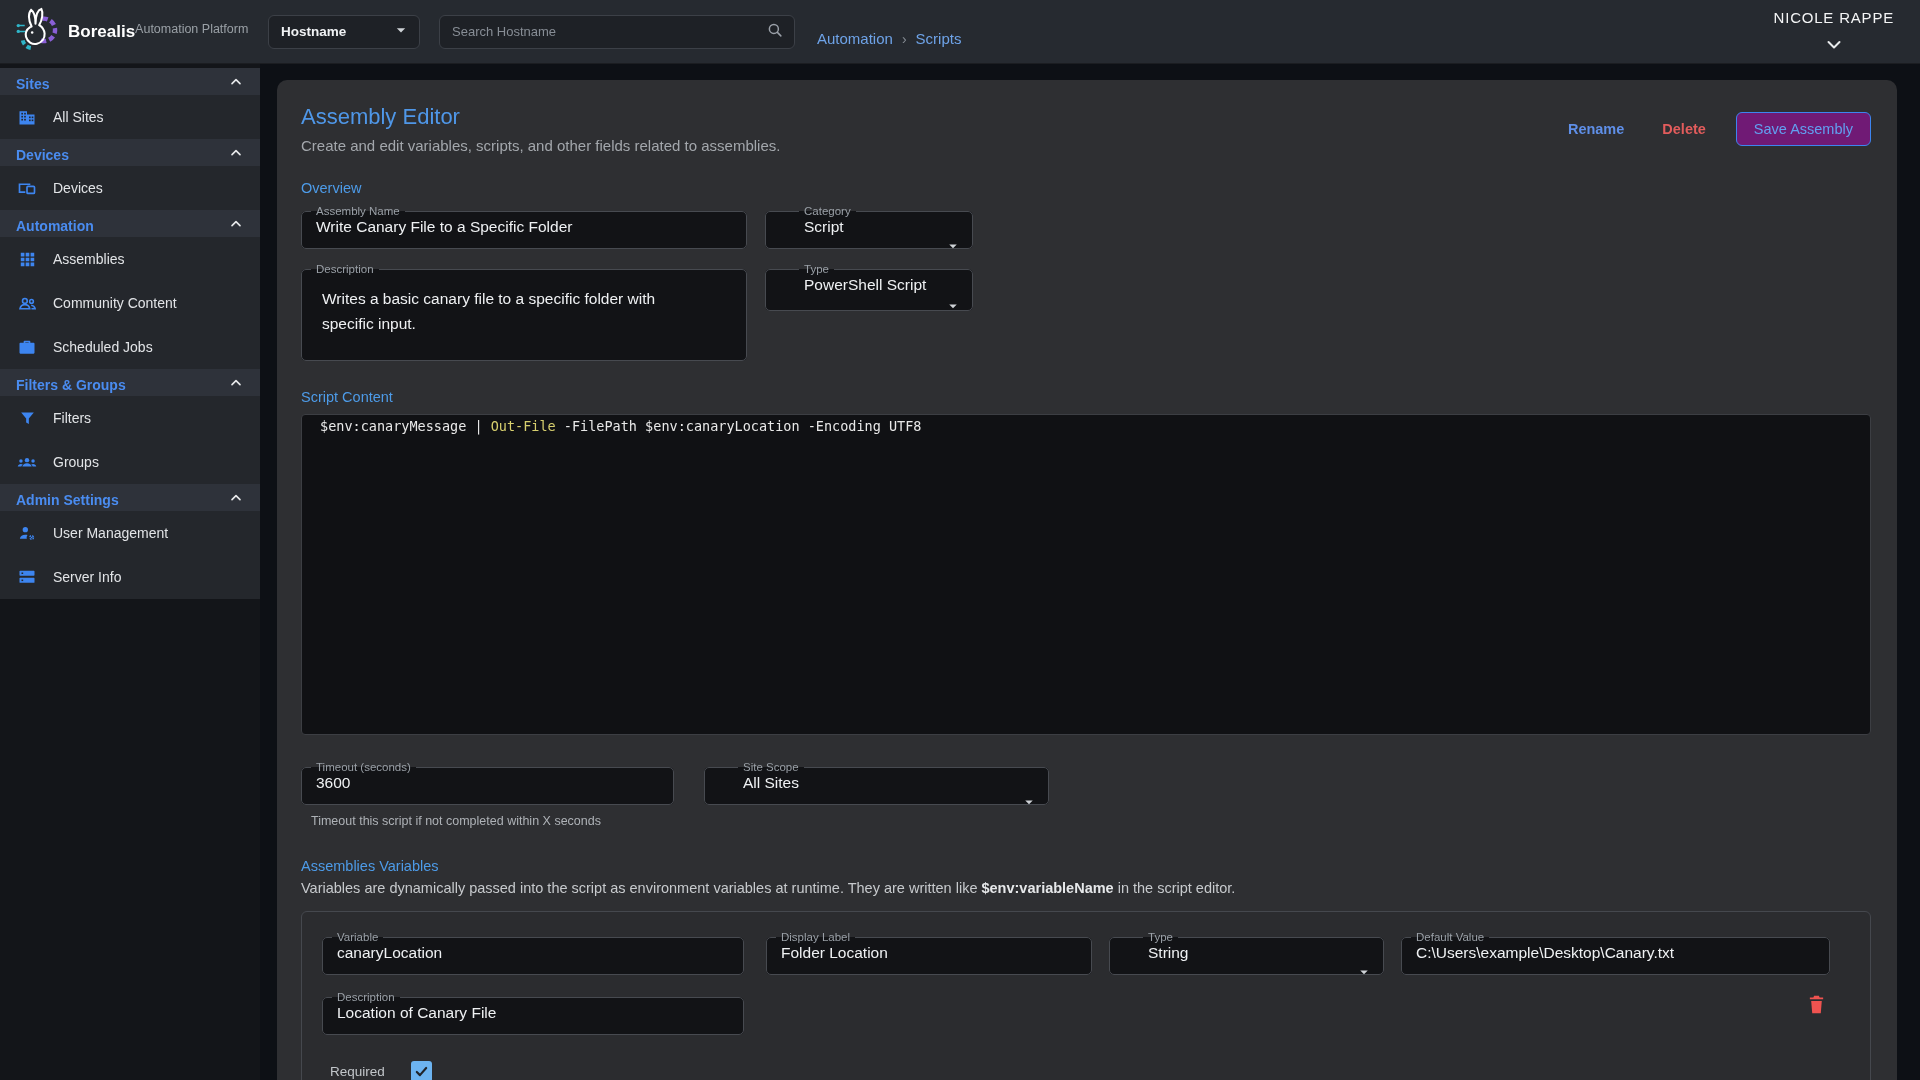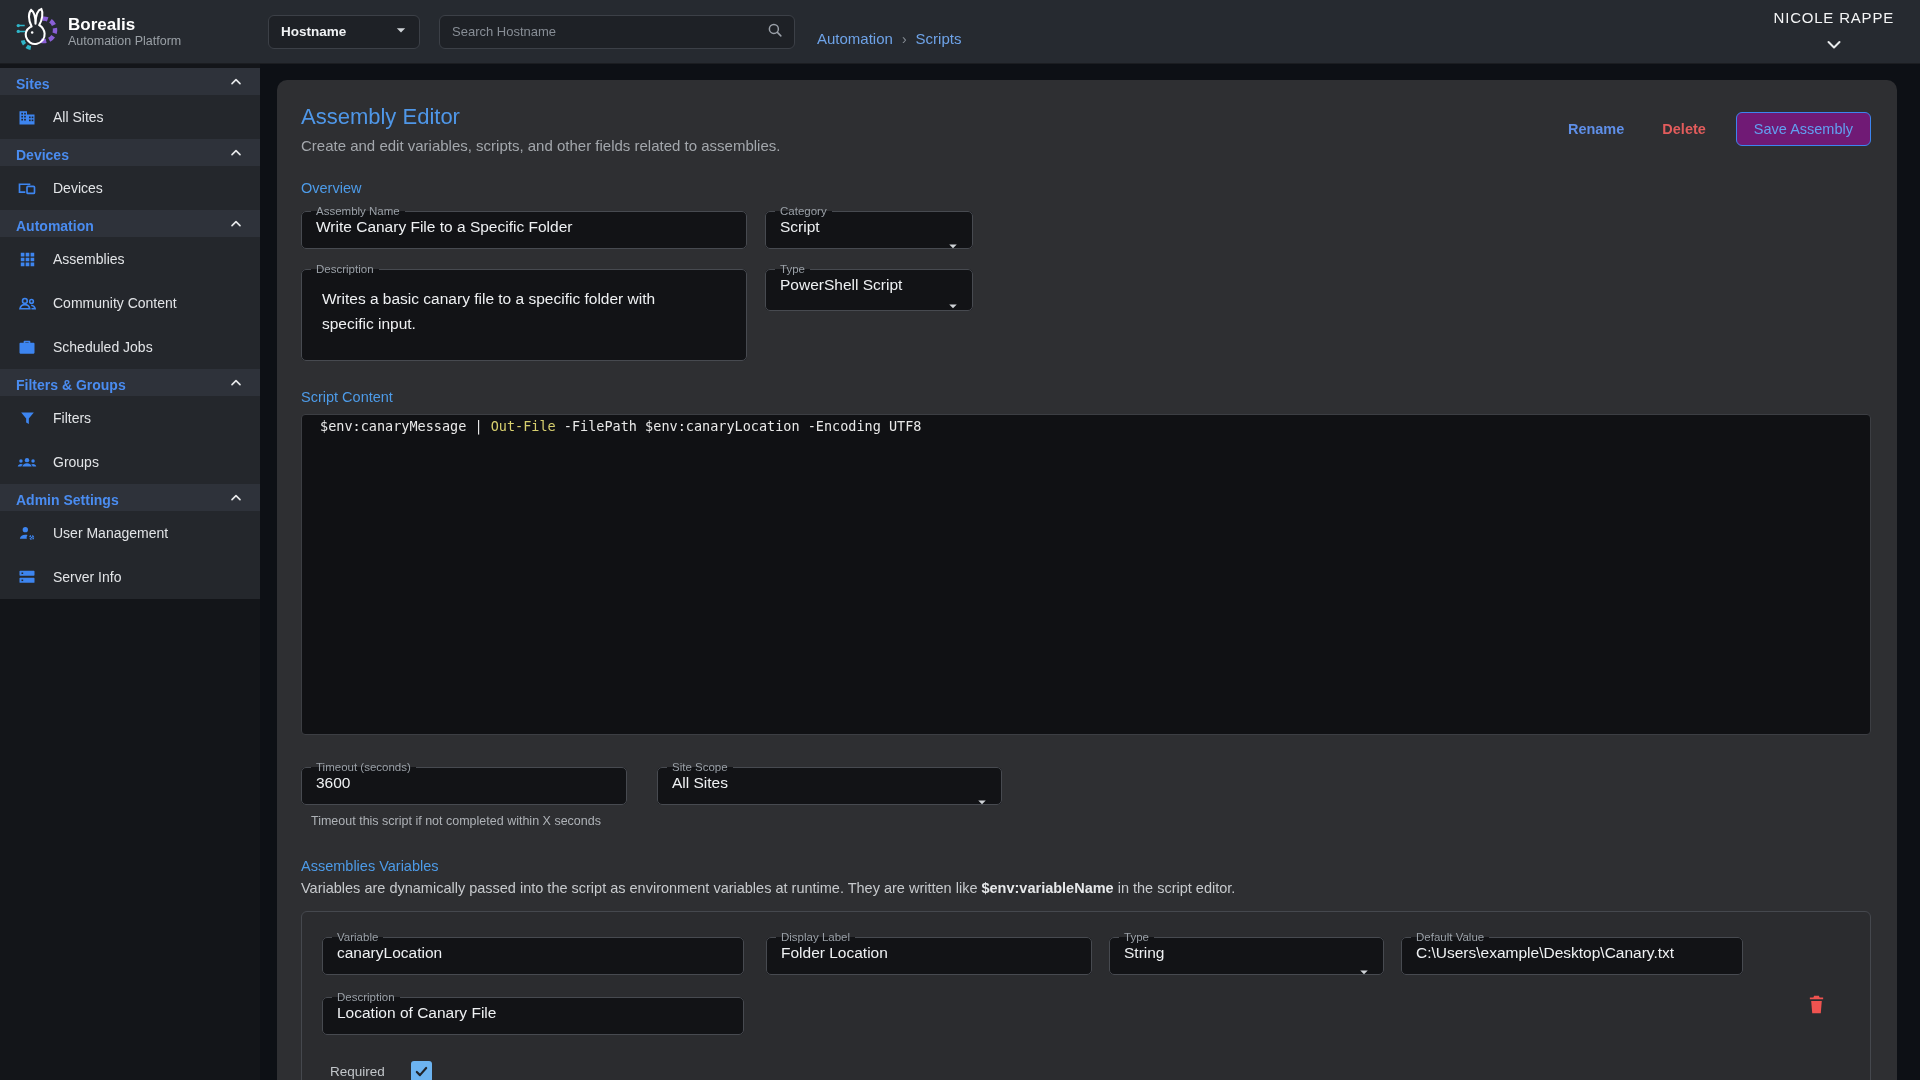--- a/index.html
+++ b/index.html
@@ -5,21 +5,21 @@
   * { box-sizing: border-box; margin: 0; padding: 0; }
   html,body { width:1920px; height:1080px; overflow:hidden; }
   body {
     font-family: "Liberation Sans", sans-serif;
     background:#0d1015; color:#e8eaec;
     display:flex; flex-direction:column;
   }
   
   .topbar { height:64px; background:#262a30; display:flex; align-items:center; flex:none; border-bottom:1px solid #1b1d21;}
   .brand { width:260px; flex:none; display:flex; align-items:center; gap:9px; padding-left:12px; }
-  .brand-text { display:flex; flex-direction:column; line-height:1.15; }
+  .brand-text { display:flex; flex-direction:row; line-height:1.15; }
   .brand-name { font-size:17px; font-weight:bold; color:#ffffff; }
   .brand-sub  { font-size:12.5px; color:#9aa0a6; }
   .host-select { margin-left:8px; width:152px; height:34px; background:#1e2126; border:1px solid #3c4047; border-radius:6px;
     display:flex; align-items:center; justify-content:space-between; padding:0 8px 0 12px; cursor:pointer; }
   .host-select span { font-size:13.5px; font-weight:bold; color:#f0f2f4; }
   .search-box { margin-left:19px; width:356px; height:34px; background:#1e2126; border:1px solid #3c4047; border-radius:6px;
     display:flex; align-items:center; padding:0 10px 0 12px; }
   .search-box input { flex:1; background:transparent; border:none; outline:none; color:#dfe2e5; font-size:13px; font-family:"Liberation Sans",sans-serif; }
   .search-box input::placeholder { color:#878d95; }
   .breadcrumb { margin-left:22px; margin-top:14px; display:flex; align-items:center; gap:9px; font-size:15px; }
@@ -54,40 +54,40 @@
   .section-label { color:#4d9be8; font-size:14.5px; margin:26px 0 9px; }
 
   
   fieldset.field { background:#121316; border:1px solid #474a50; border-radius:5px; position:relative; min-width:0; }
   fieldset.field legend { margin-left:9px; padding:0 5px; font-size:11.5px; color:#9aa0a7; line-height:1.05; }
   .fval { padding:1px 14px 9px; font-size:15.5px; color:#eff1f3; white-space:nowrap; overflow:hidden; }
   .field.h44 { height:44px; }
   .field.h48 { height:48px; }
   .field.tall { height:98px; }
   .field.tall .fval { padding:12px 14px 0 20px; white-space:normal; line-height:1.6; }
-  .field.select { cursor:pointer; }
+  .field.select { cursor:pointer;padding-left:24px; }
   .caret { position:absolute; right:10px; top:20px; }
   .row { display:flex; }
 
   .w-name { width:446px; } .w-cat { width:208px; } .gap1 { width:18px; flex:none; }
-  .w-timeout { width:326px; } .w-scope { width:345px; } .gap2 { width:30px; flex:none; }
+  .w-timeout { width:373px; } .w-scope { width:345px; } .gap2 { width:30px; flex:none; }
 
   .codebox { margin-top:0; background:#101114; border:1px solid #3c3e43; border-radius:4px; height:321px; padding:3px 18px;
     font-family:"DejaVu Sans Mono", monospace; font-size:13.5px; }
   .code-line { white-space:pre; color:#e8e8e8; }
   .code-accent { color:#d7cf6e; }
 
   .helper { margin:9px 0 0 10px; font-size:12.5px; color:#aeb2b7; }
 
   .env-desc { font-size:14.5px; color:#c7cacd; margin-top:2px; }
   .env-desc b { color:#e6e8ea; }
 
   
   .var-card { margin-top:15px; border:1px solid #45484e; border-radius:6px; background:#2b2c2f; padding:19px 20px 24px; position:relative; }
-  .w-var { width:422px; } .w-dlabel { width:326px; } .w-vtype { width:275px; } .w-default { width:342px; }
+  .w-var { width:422px; } .w-dlabel { width:326px; } .w-vtype { width:275px; } .w-default { width:429px; }
   .vgap1 { width:22px; flex:none; } .vgap2 { width:17px; flex:none; }
   .var-row2 { margin-top:16px; }
   .required-row { margin-top:26px; display:flex; align-items:center; }
   .required-label { font-size:13.5px; color:#c2c6ca; margin-left:8px; }
   .checkbox { width:21px; height:21px; border-radius:3px; background:#6cb3f0; margin-left:26px; display:flex; align-items:center; justify-content:center; cursor:pointer; }
   .trash-btn { position:absolute; right:44px; top:82px; background:none; border:none; cursor:pointer; }
 </style>
 </head>
 <body>
 

